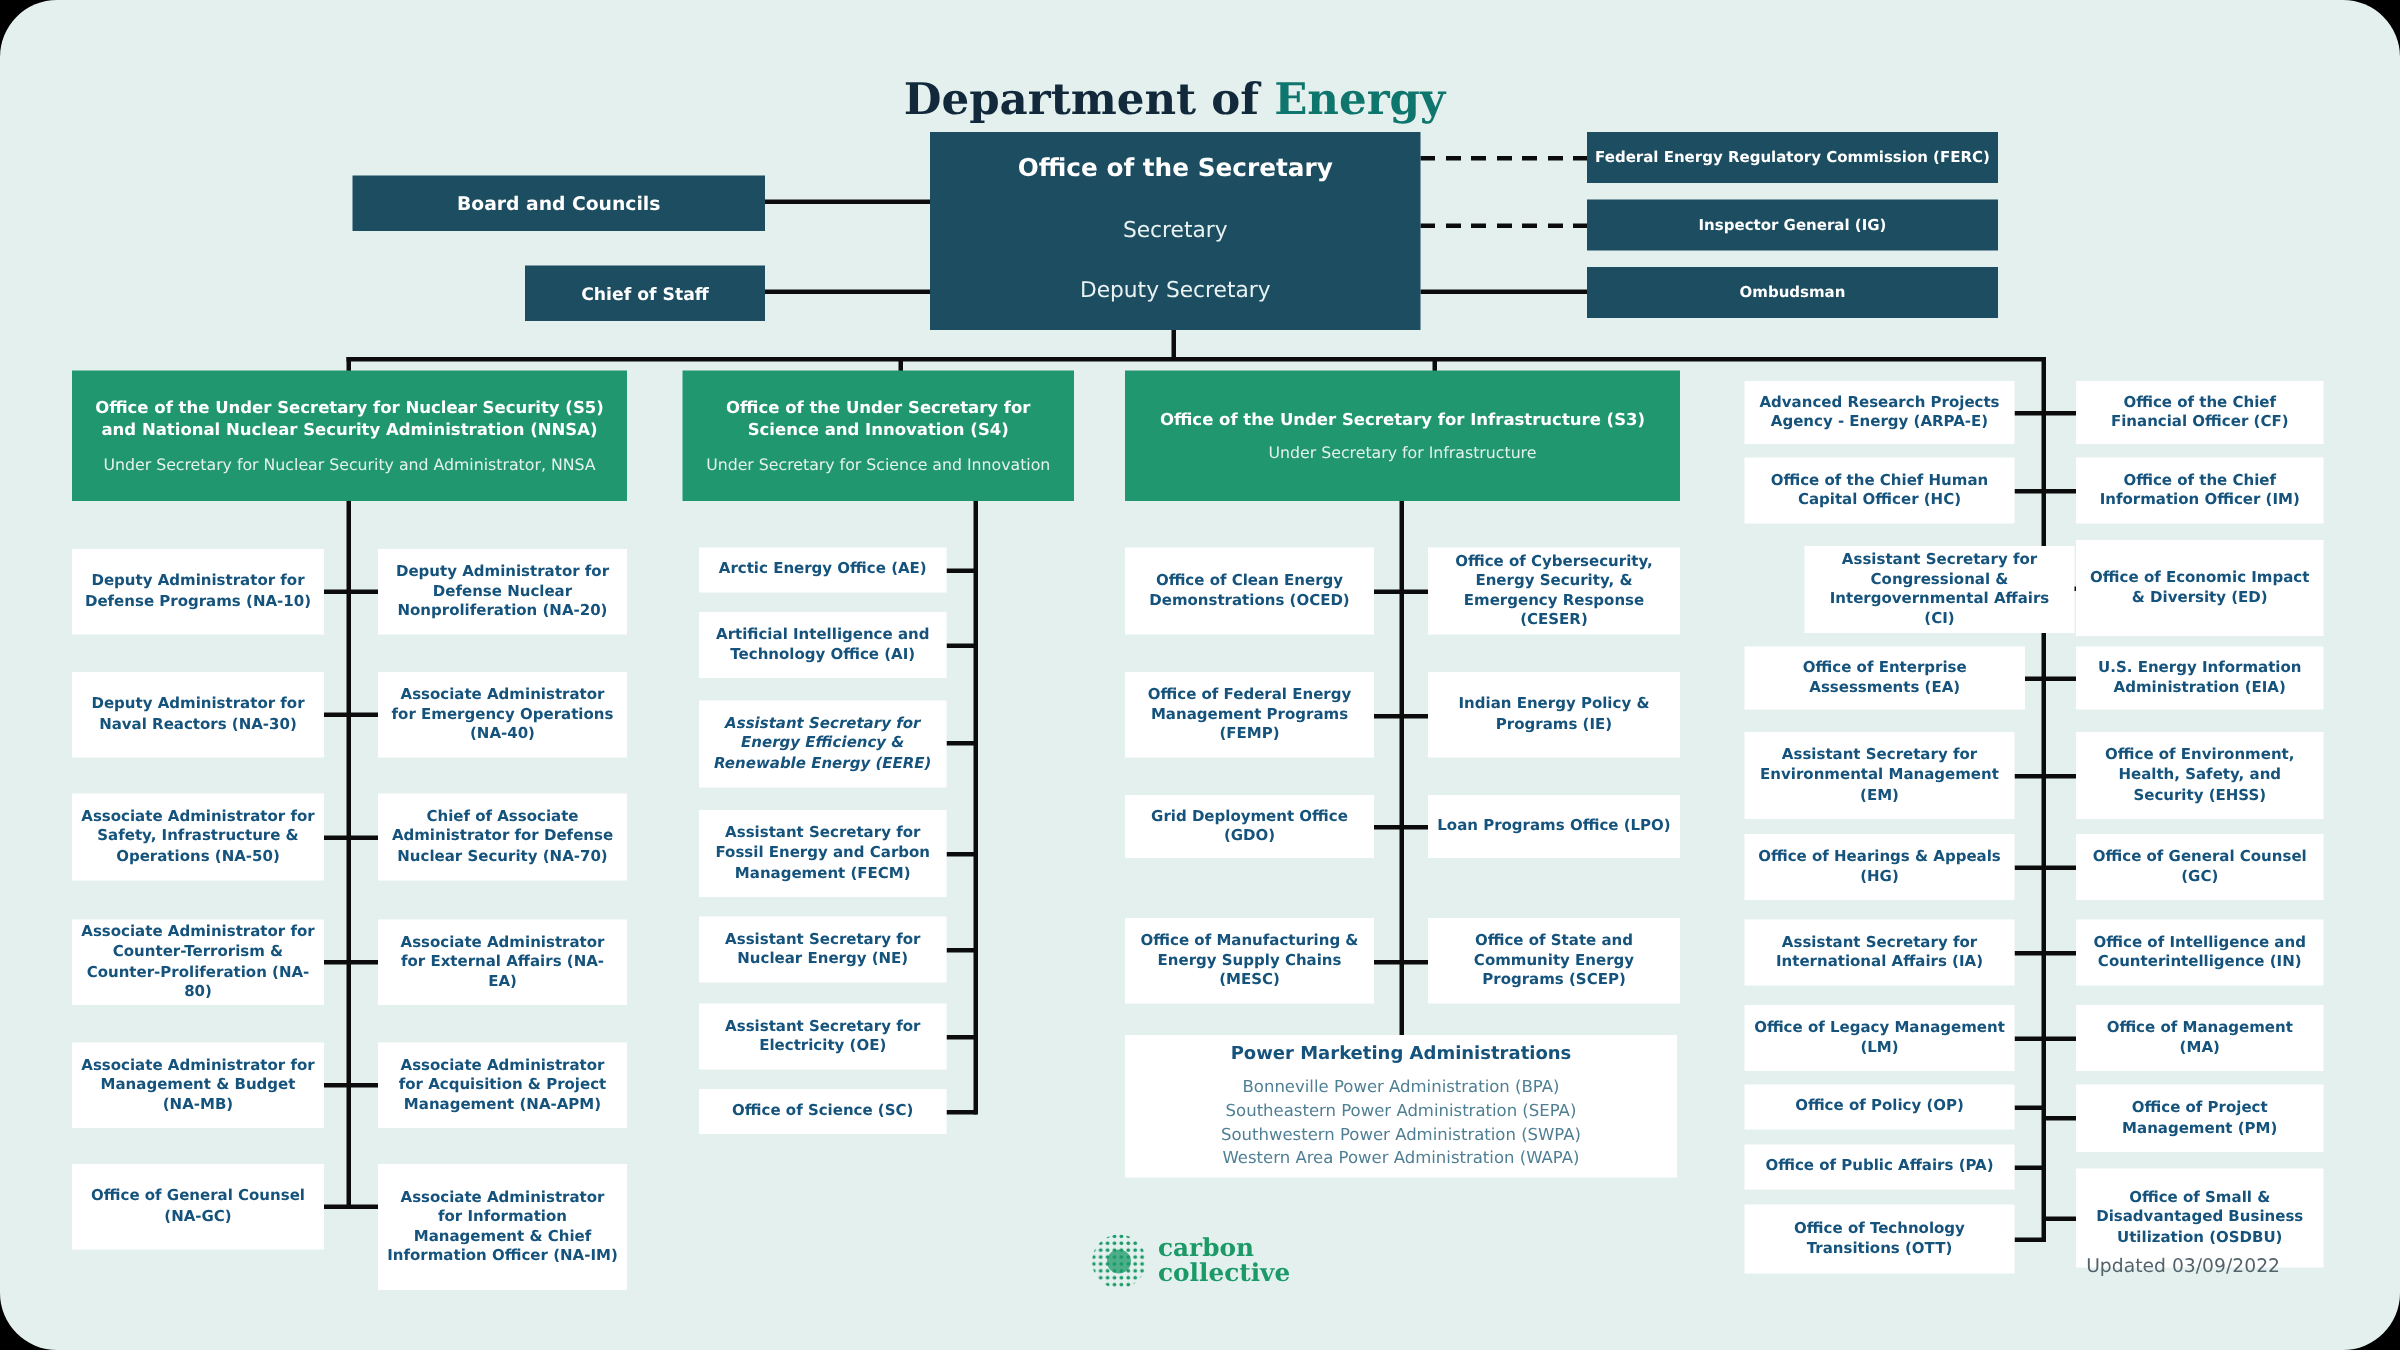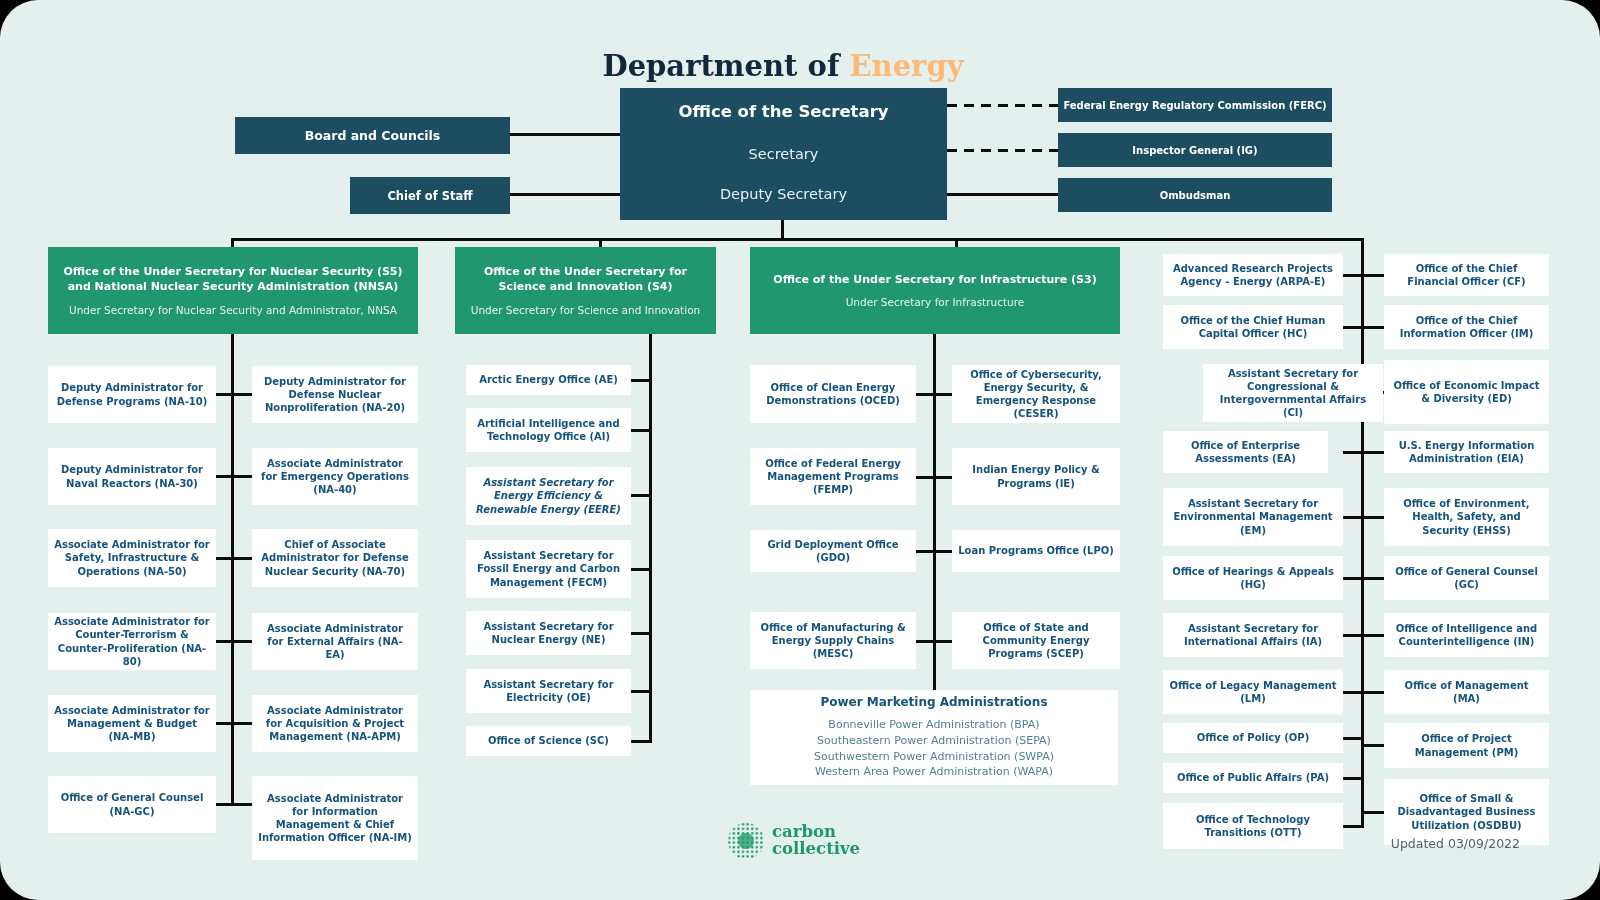--- a/index.html
+++ b/index.html
@@ -1,21 +1,21 @@
 <!DOCTYPE html>
 <html><head>
 <meta charset="utf-8">
 <style>
   html,body{margin:0;padding:0;background:#000;}
   .canvas{position:relative;width:1600px;height:900px;font-family:"DejaVu Sans","Liberation Sans",sans-serif;overflow:hidden;background:#000;}
   .bg{position:absolute;inset:0;background:#e4f0ee;border-radius:38px;}
   .abs{position:absolute;box-sizing:border-box;}
   .page-title{position:absolute;left:383px;top:30px;width:800px;text-align:center;
     font-family:"DejaVu Serif","Liberation Serif",serif;font-weight:bold;font-size:29px;color:#12293b;}
-  .page-title .accent{color:#fdba74;}
+  .page-title .accent{color:#0f766e;}
   .teal{background:#1c4d60;color:#ffffff;display:flex;align-items:center;justify-content:center;
     text-align:center;font-weight:bold;}
   .sec-box{flex-direction:column;justify-content:space-between;padding:14px 10px 18px;}
   .sec-title{font-size:16.5px;font-weight:bold;}
   .sec-role{font-size:14.5px;font-weight:normal;color:#e8f2f3;}
   .side-box{font-size:12.5px;}
   .side-box.small{font-size:11.5px;}
   .indep{font-size:10px;white-space:nowrap;}
   .green-box{background:#21976f;color:#fff;display:flex;flex-direction:column;align-items:center;
     justify-content:center;text-align:center;padding:6px 12px;gap:9px;}
@@ -147,21 +147,21 @@
       <div class="org-box" style="left: 750px; top: 448px; width: 166px; height: 57px;">Office of Federal Energy Management Programs (FEMP)</div>
       <div class="org-box" style="left: 750px; top: 530px; width: 166px; height: 42px;">Grid Deployment Office (GDO)</div>
       <div class="org-box" style="left: 750px; top: 612px; width: 166px; height: 57px;">Office of Manufacturing &amp; Energy Supply Chains (MESC)</div>
       <div class="org-box" style="left: 952px; top: 365px; width: 168px; height: 58px;">Office of Cybersecurity, Energy Security, &amp; Emergency Response (CESER)</div>
       <div class="org-box" style="left: 952px; top: 448px; width: 168px; height: 57px;">Indian Energy Policy &amp; Programs (IE)</div>
       <div class="org-box" style="left: 952px; top: 530px; width: 168px; height: 42px;">Loan Programs Office (LPO)</div>
       <div class="org-box" style="left: 952px; top: 612px; width: 168px; height: 57px;">Office of State and Community Energy Programs (SCEP)</div>
       <div class="org-box" style="left: 1163px; top: 254px; width: 180px; height: 42px;">Advanced Research Projects Agency - Energy (ARPA-E)</div>
       <div class="org-box" style="left: 1163px; top: 305px; width: 180px; height: 44px;">Office of the Chief Human Capital Officer (HC)</div>
       <div class="org-box" style="left: 1163px; top: 364px; width: 180px; height: 58px; margin-left: 40px;">Assistant Secretary for Congressional &amp; Intergovernmental Affairs (CI)</div>
-      <div class="org-box" style="left: 1163px; top: 431px; width: 165px; height: 42px;">Office of Enterprise Assessments (EA)</div>
+      <div class="org-box" style="left: 1163px; top: 431px; width: 187px; height: 42px;">Office of Enterprise Assessments (EA)</div>
       <div class="org-box" style="left: 1163px; top: 488px; width: 180px; height: 58px;">Assistant Secretary for Environmental Management (EM)</div>
       <div class="org-box" style="left: 1163px; top: 556px; width: 180px; height: 44px;">Office of Hearings &amp; Appeals (HG)</div>
       <div class="org-box" style="left: 1163px; top: 613px; width: 180px; height: 44px;">Assistant Secretary for International Affairs (IA)</div>
       <div class="org-box" style="left: 1163px; top: 670px; width: 180px; height: 44px;">Office of Legacy Management (LM)</div>
       <div class="org-box" style="left: 1163px; top: 723px; width: 180px; height: 30px;">Office of Policy (OP)</div>
       <div class="org-box" style="left: 1163px; top: 763px; width: 180px; height: 30px;">Office of Public Affairs (PA)</div>
       <div class="org-box" style="left: 1163px; top: 803px; width: 180px; height: 46px;">Office of Technology Transitions (OTT)</div>
       <div class="org-box" style="left: 1384px; top: 254px; width: 165px; height: 42px;">Office of the Chief Financial Officer (CF)</div>
       <div class="org-box" style="left: 1384px; top: 305px; width: 165px; height: 44px;">Office of the Chief Information Officer (IM)</div>
       <div class="org-box" style="left: 1384px; top: 360px; width: 165px; height: 64px;">Office of Economic Impact &amp; Diversity (ED)</div>

